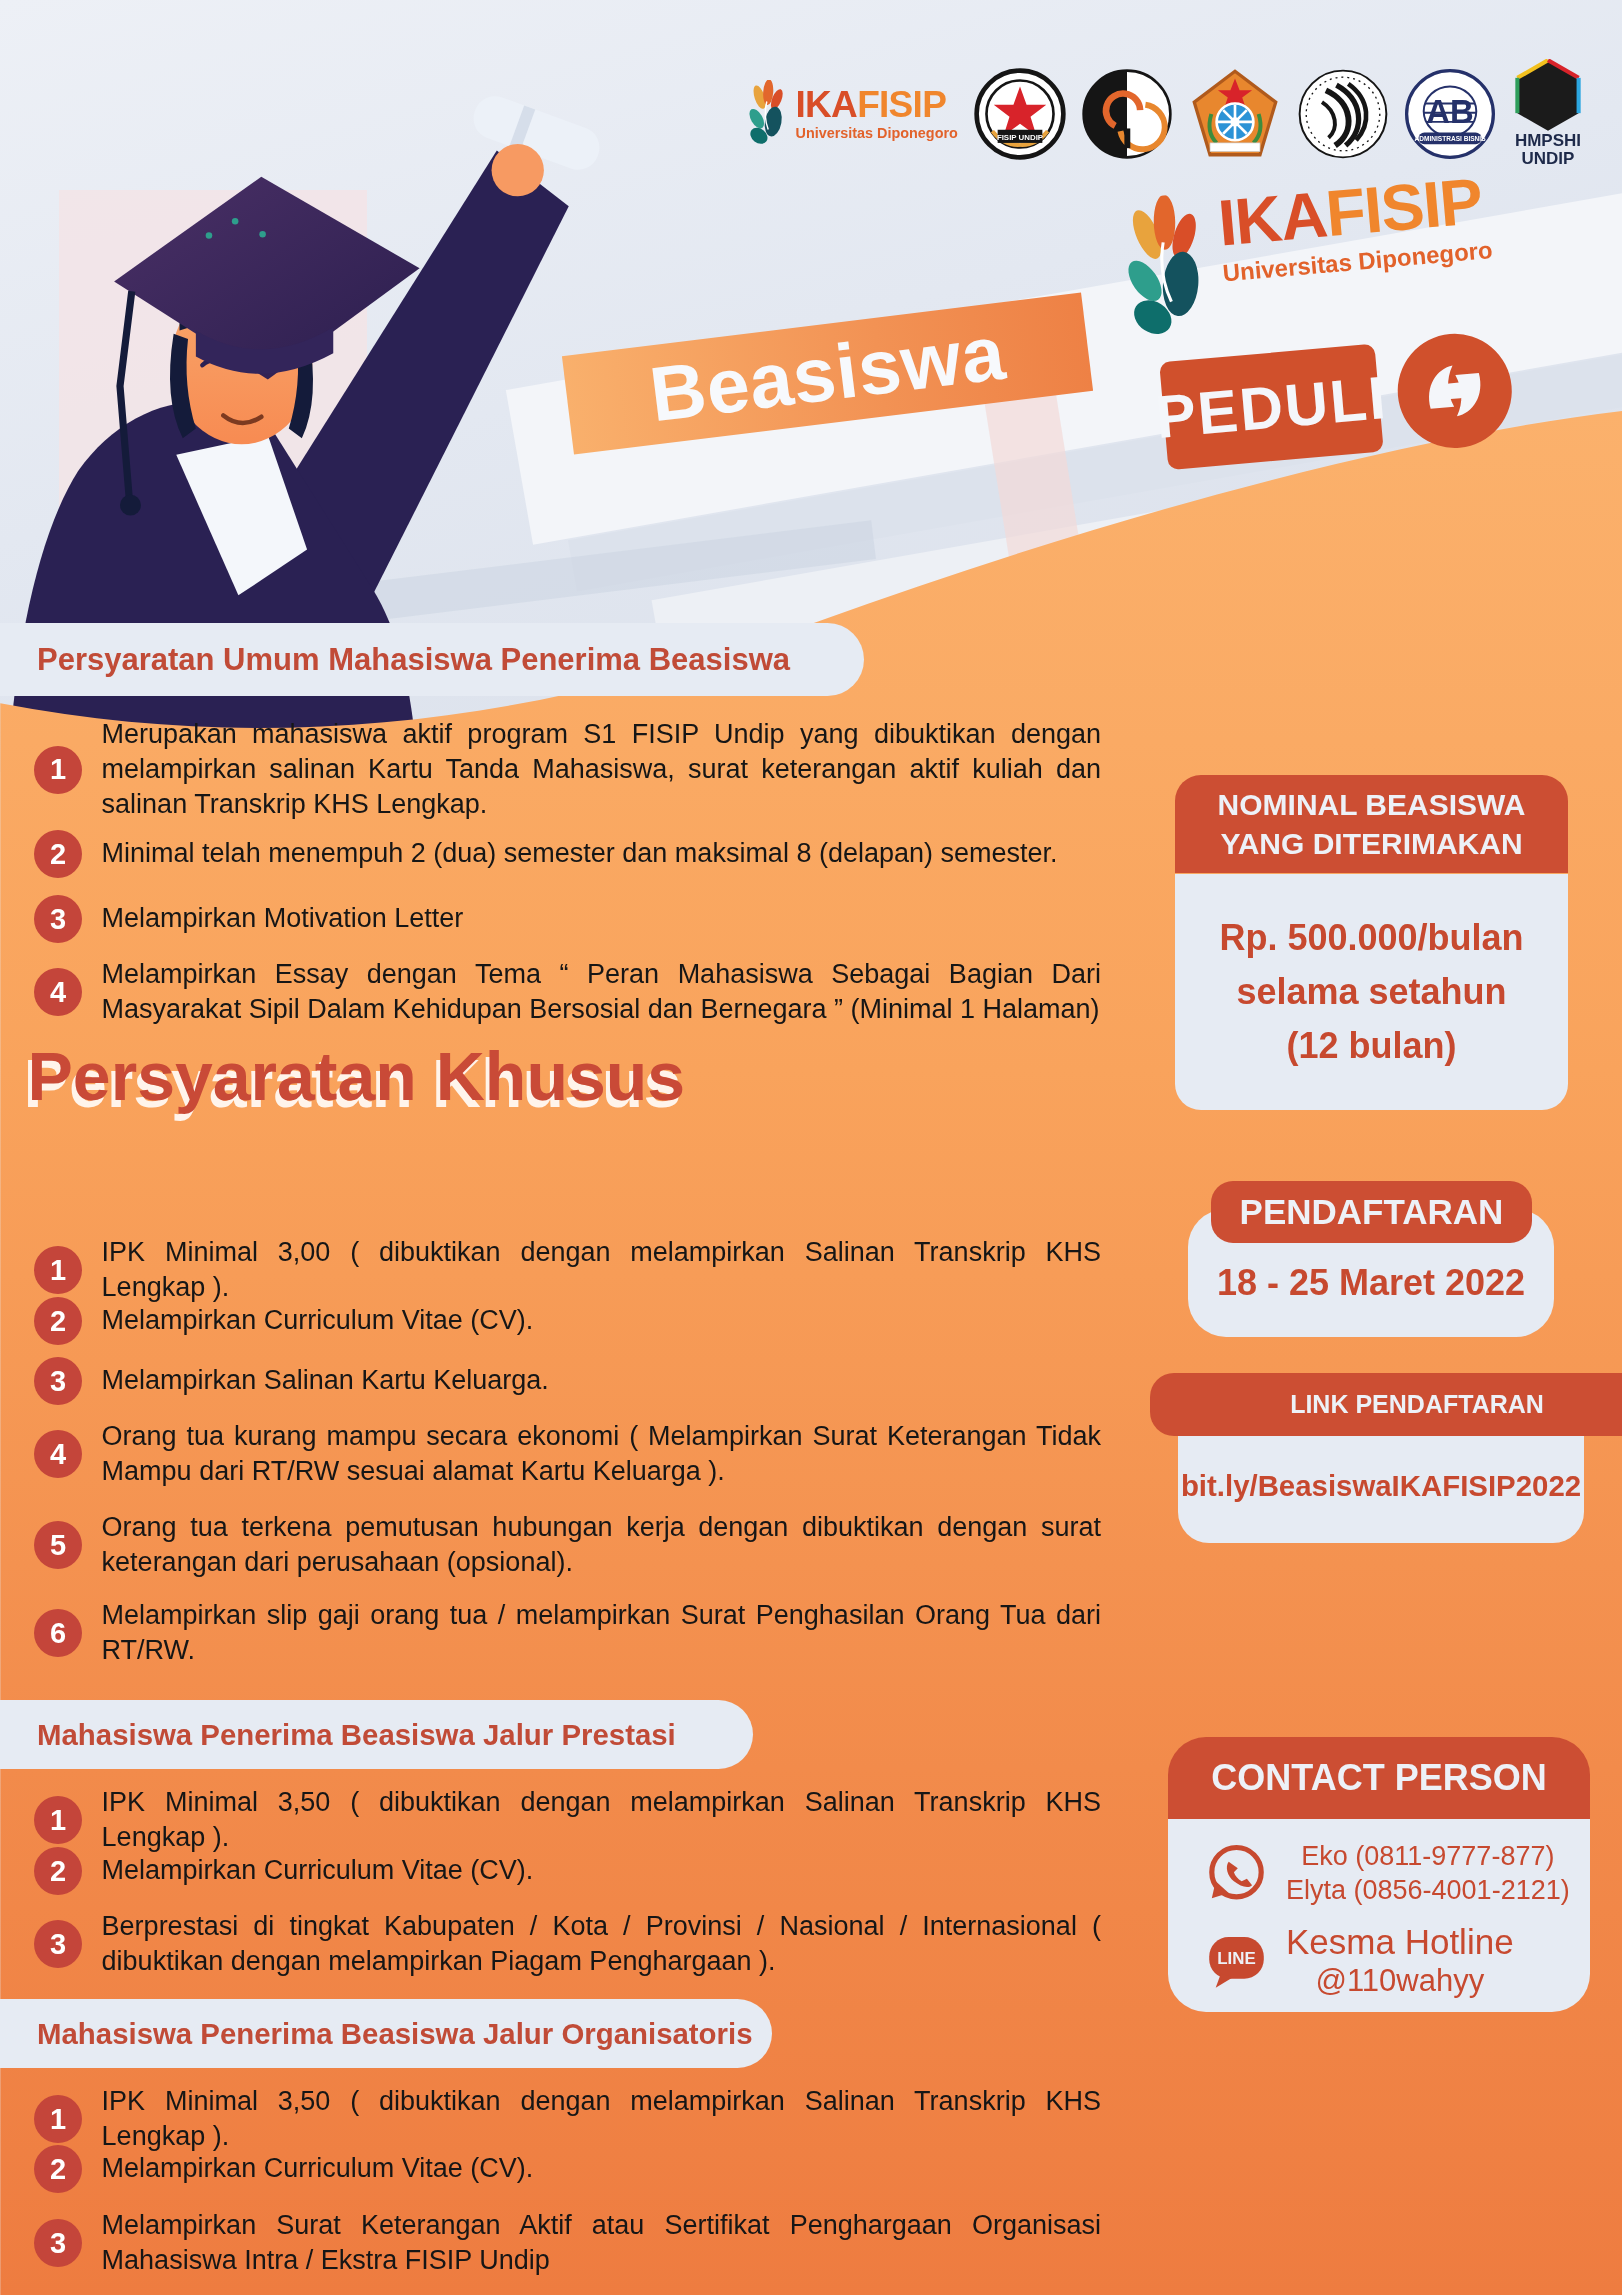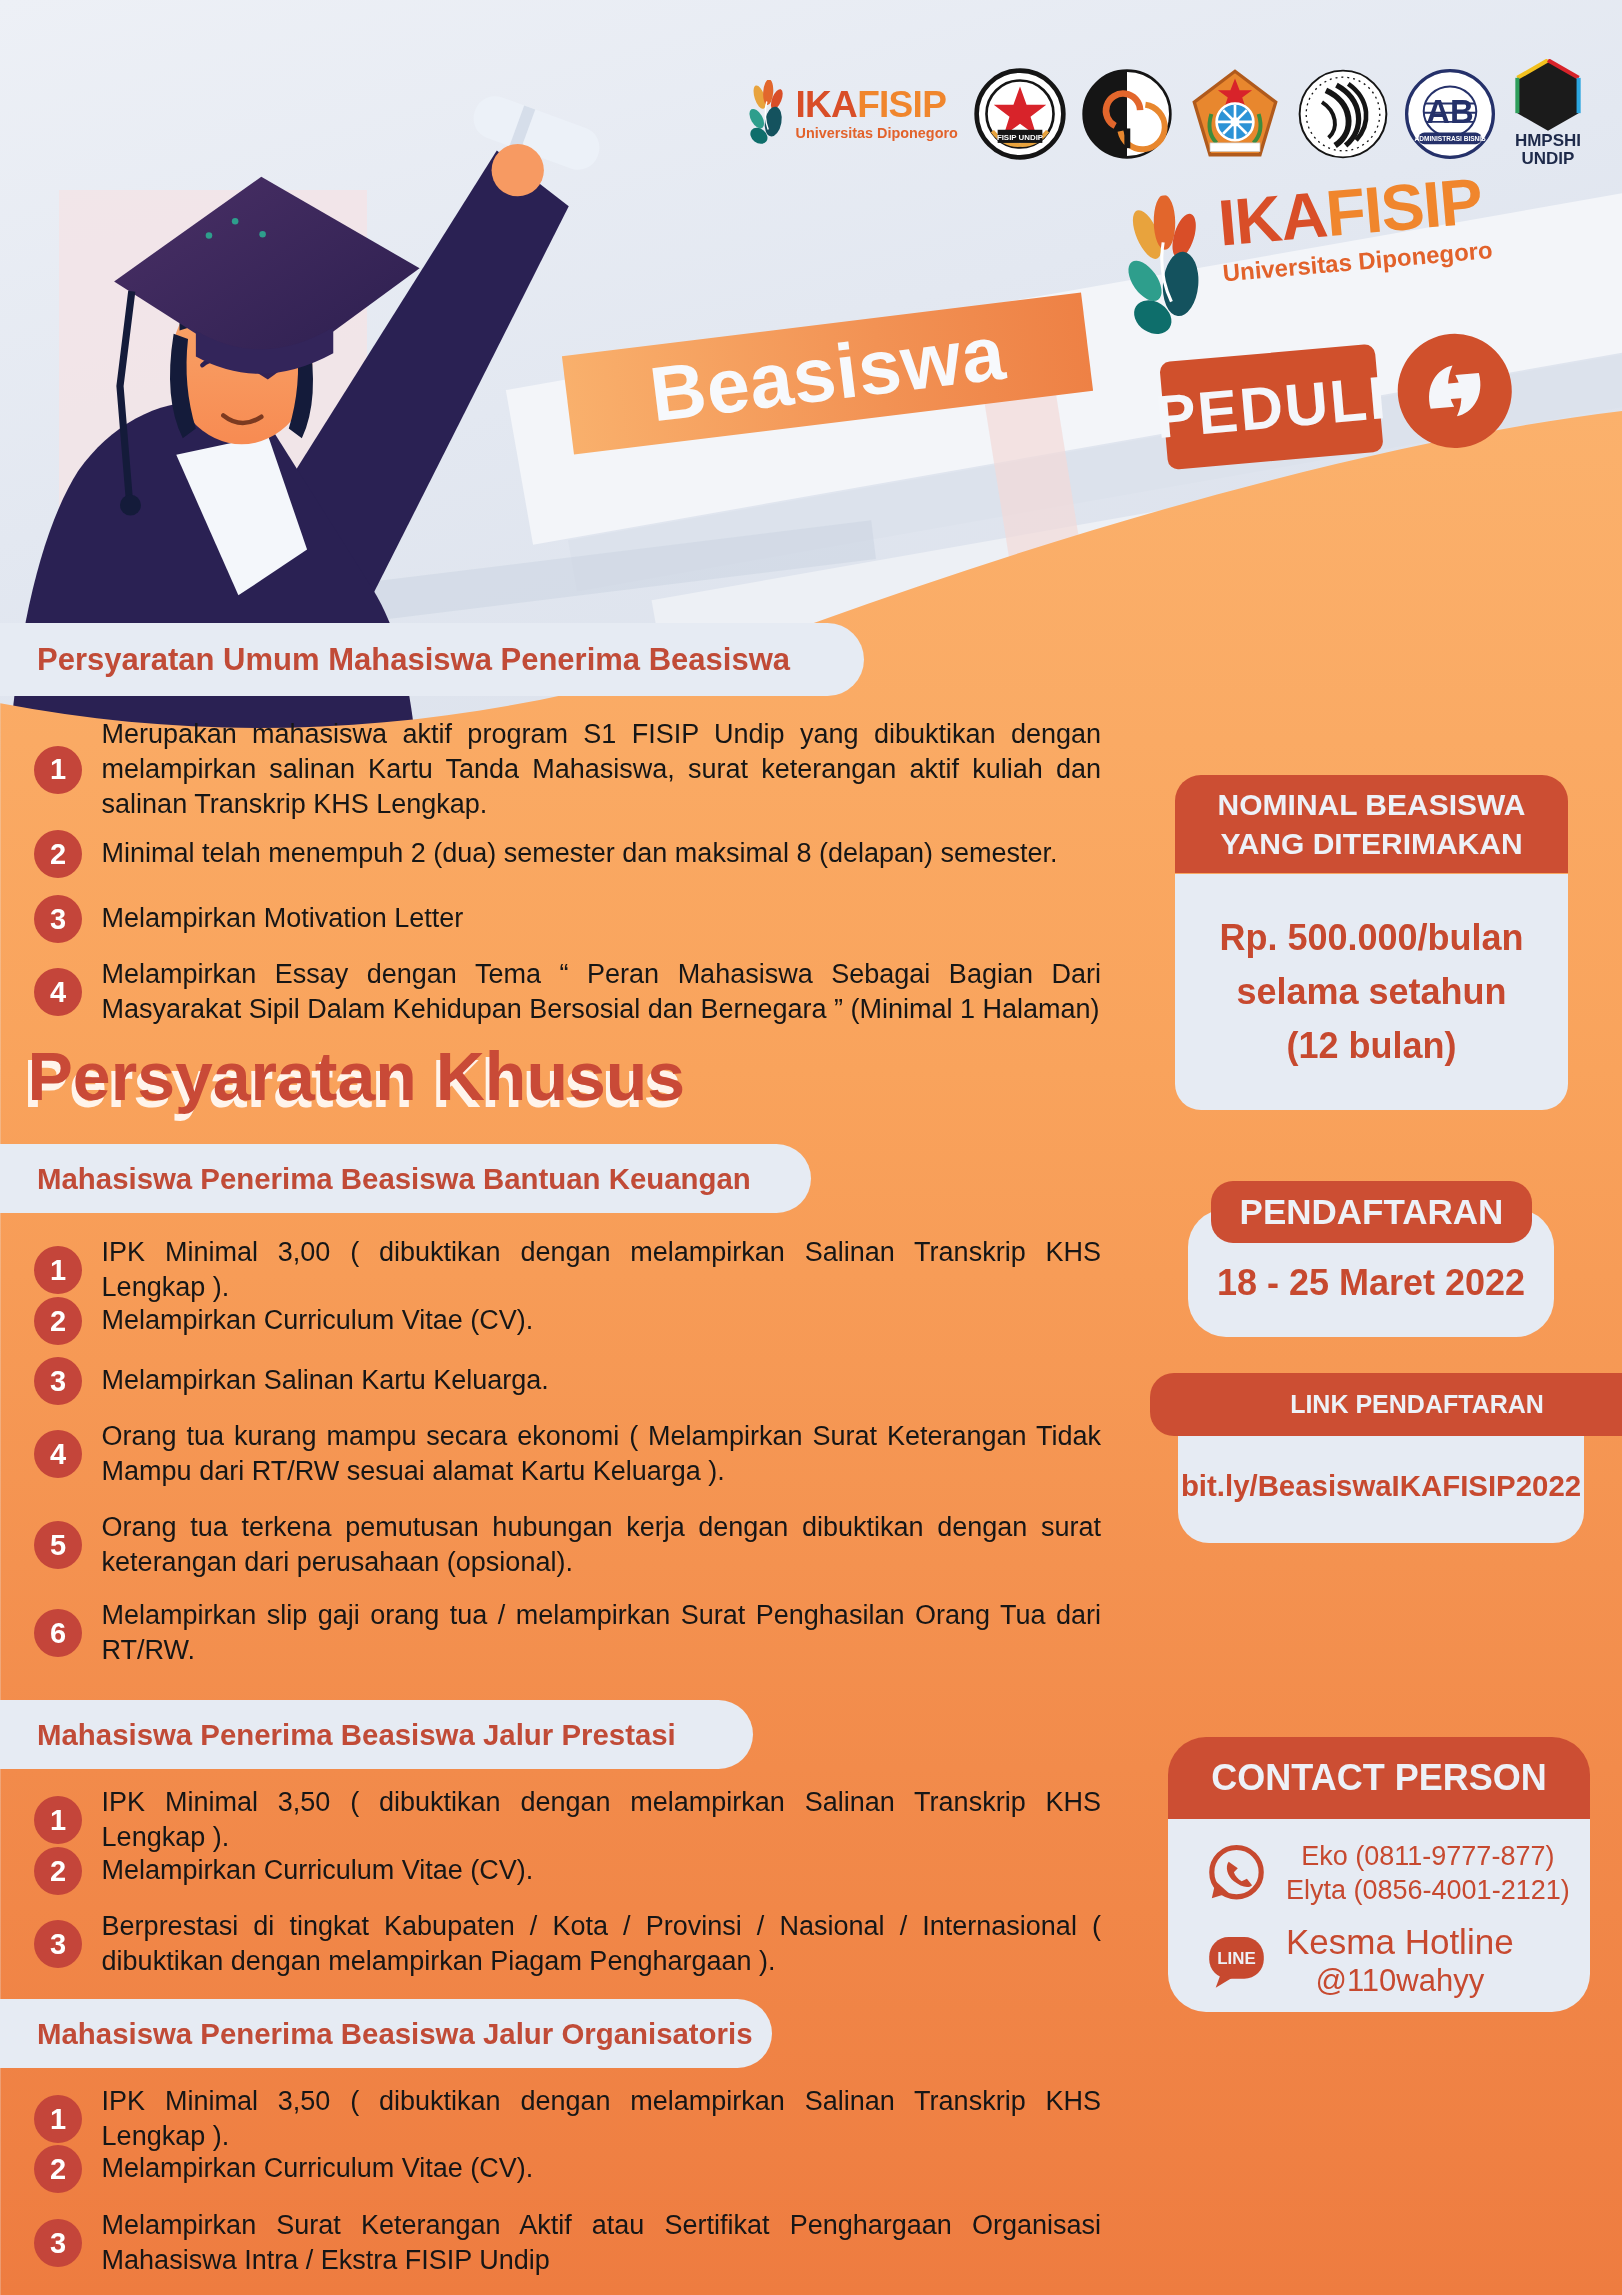--- a/index.html
+++ b/index.html
@@ -287,23 +287,20 @@
       <div class="num">3</div>
       <div class="txt">Melampirkan Motivation Letter</div>
     </div>
     <div class="row" style="top:957px;">
       <div class="num">4</div>
       <div class="txt">Melampirkan Essay dengan Tema “ Peran Mahasiswa Sebagai Bagian Dari Masyarakat Sipil Dalam Kehidupan Bersosial dan Bernegara ” (Minimal 1 Halaman)</div>
     </div>
 
     <div class="khusus">Persyaratan Khusus</div>
 
-    <div class="sec-head" style="top:1144px;width:811px;height:69px;">
-      <span style="font-size:29.4px;">Mahasiswa Penerima Beasiswa Bantuan Keuangan</span>
-    </div>
 
     <div class="row" style="top:1235px;">
       <div class="num">1</div>
       <div class="txt">IPK Minimal 3,00 ( dibuktikan dengan melampirkan Salinan Transkrip KHS Lengkap ).</div>
     </div>
     <div class="row" style="top:1297px;">
       <div class="num">2</div>
       <div class="txt">Melampirkan Curriculum Vitae (CV).</div>
     </div>
     <div class="row" style="top:1357px;">

